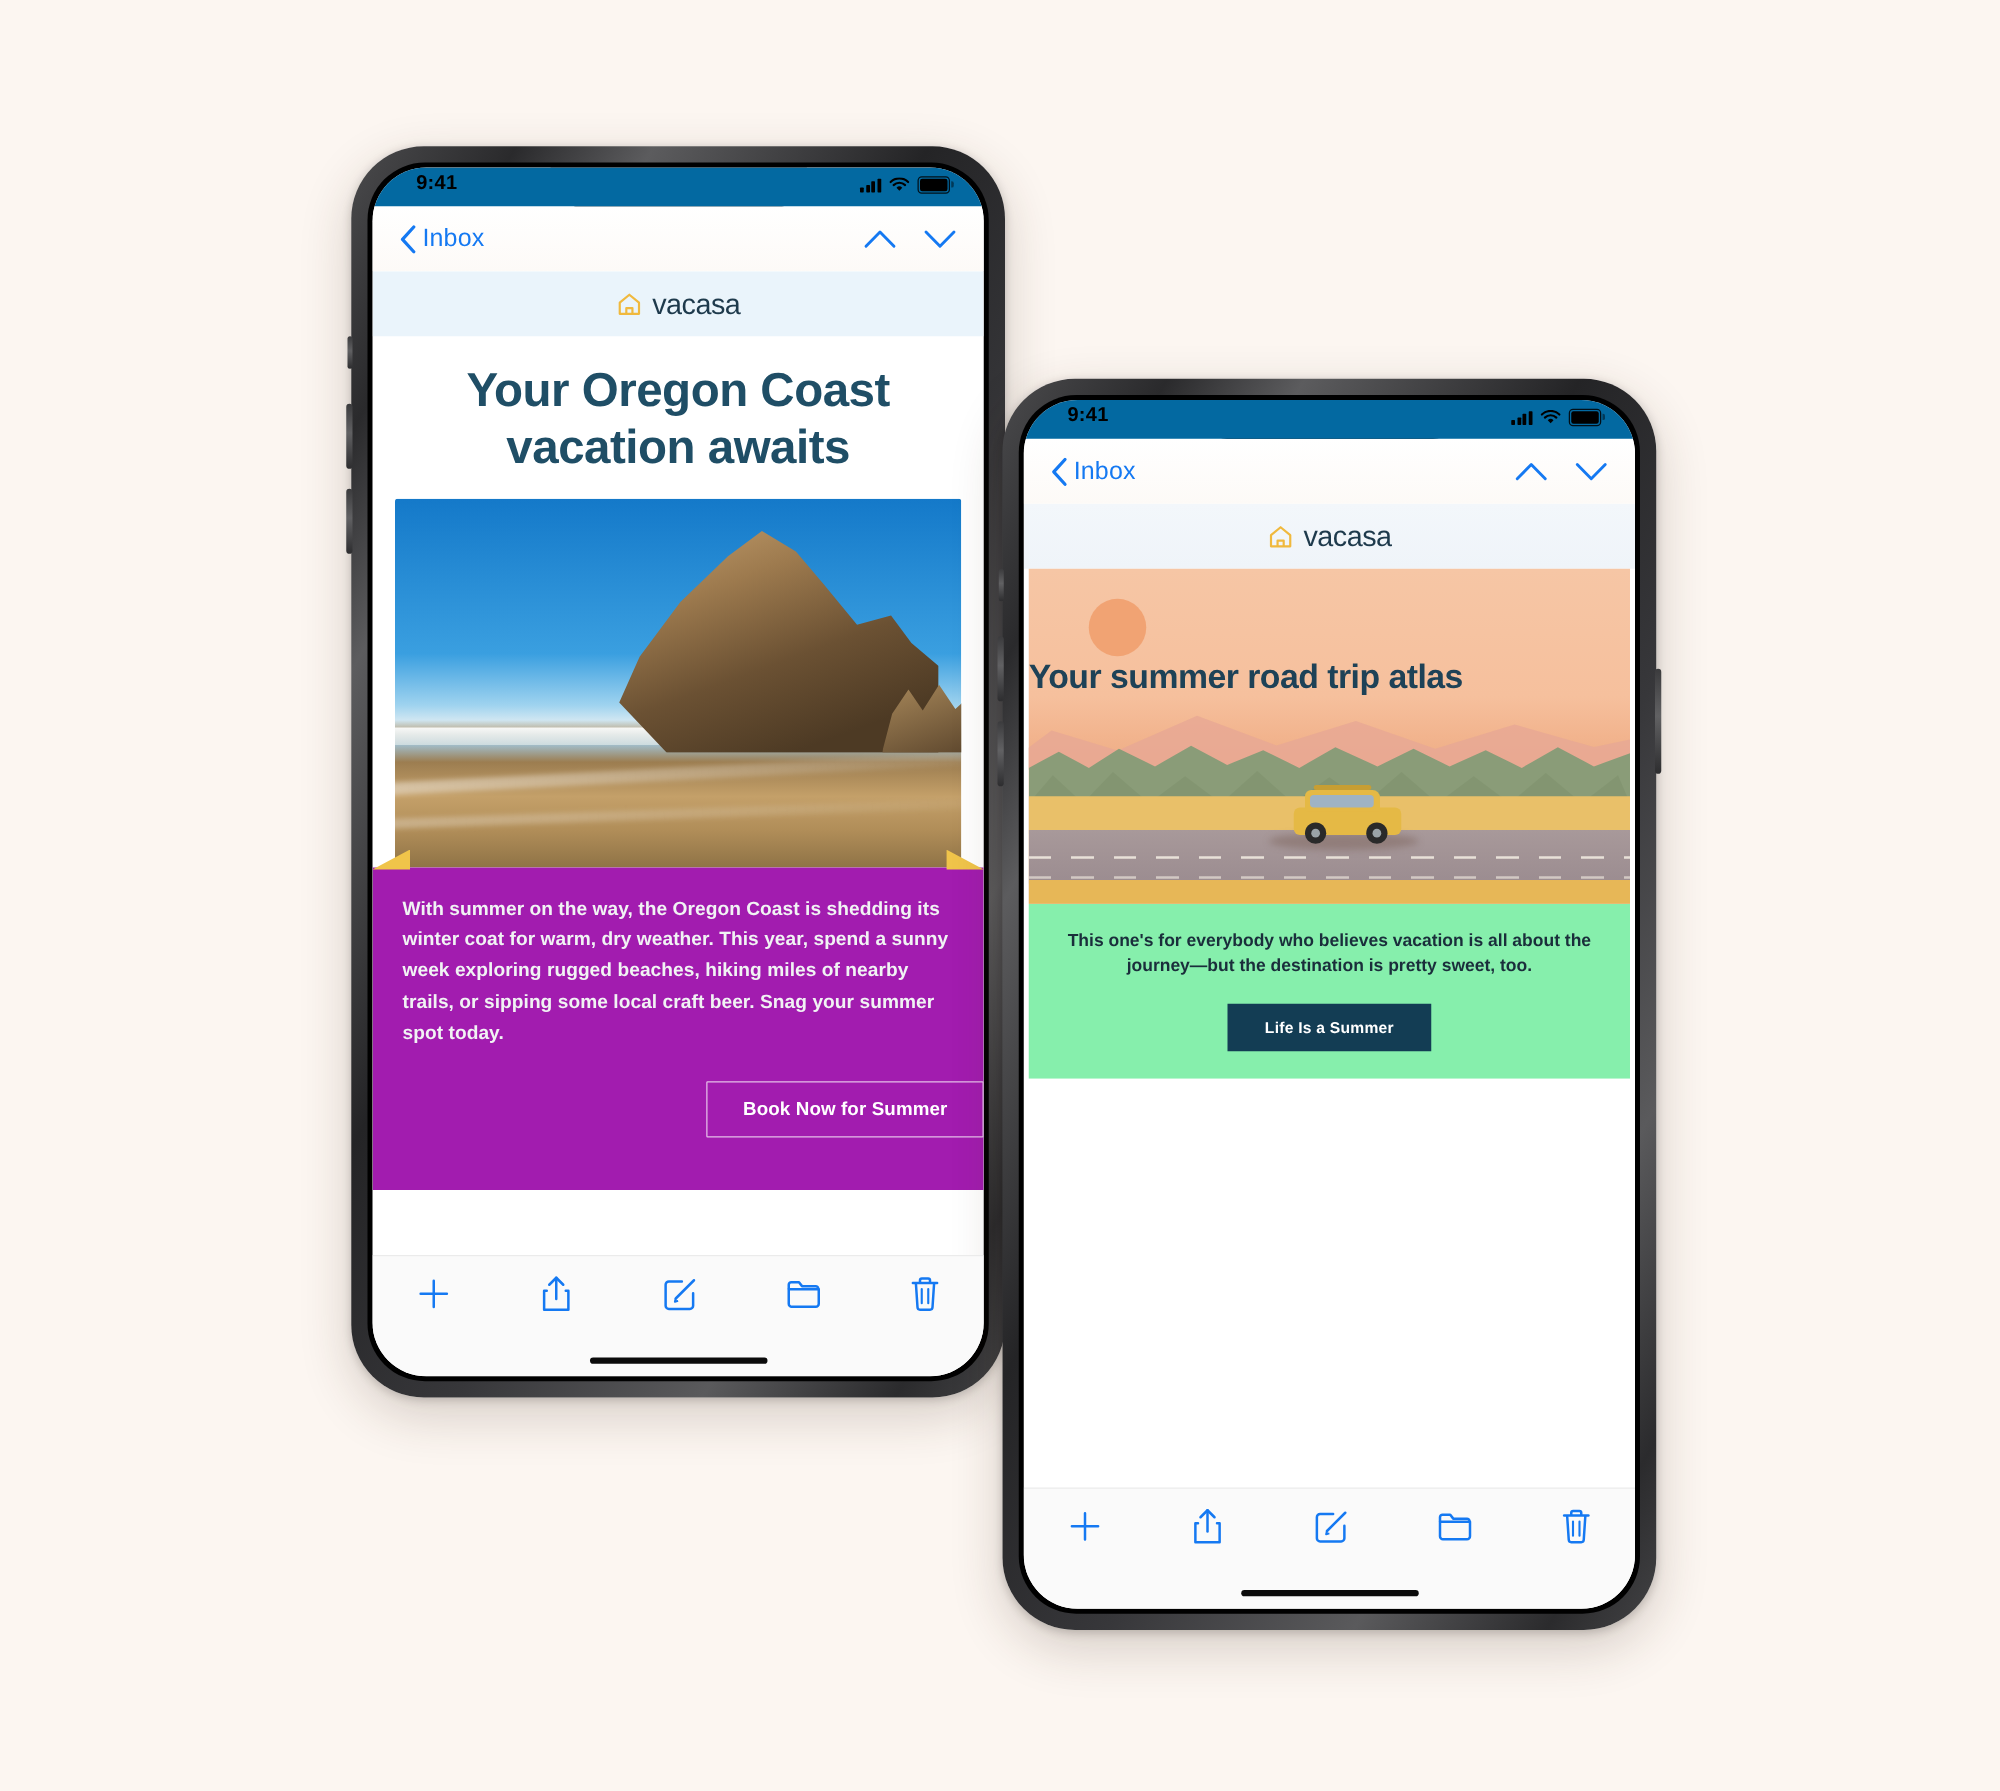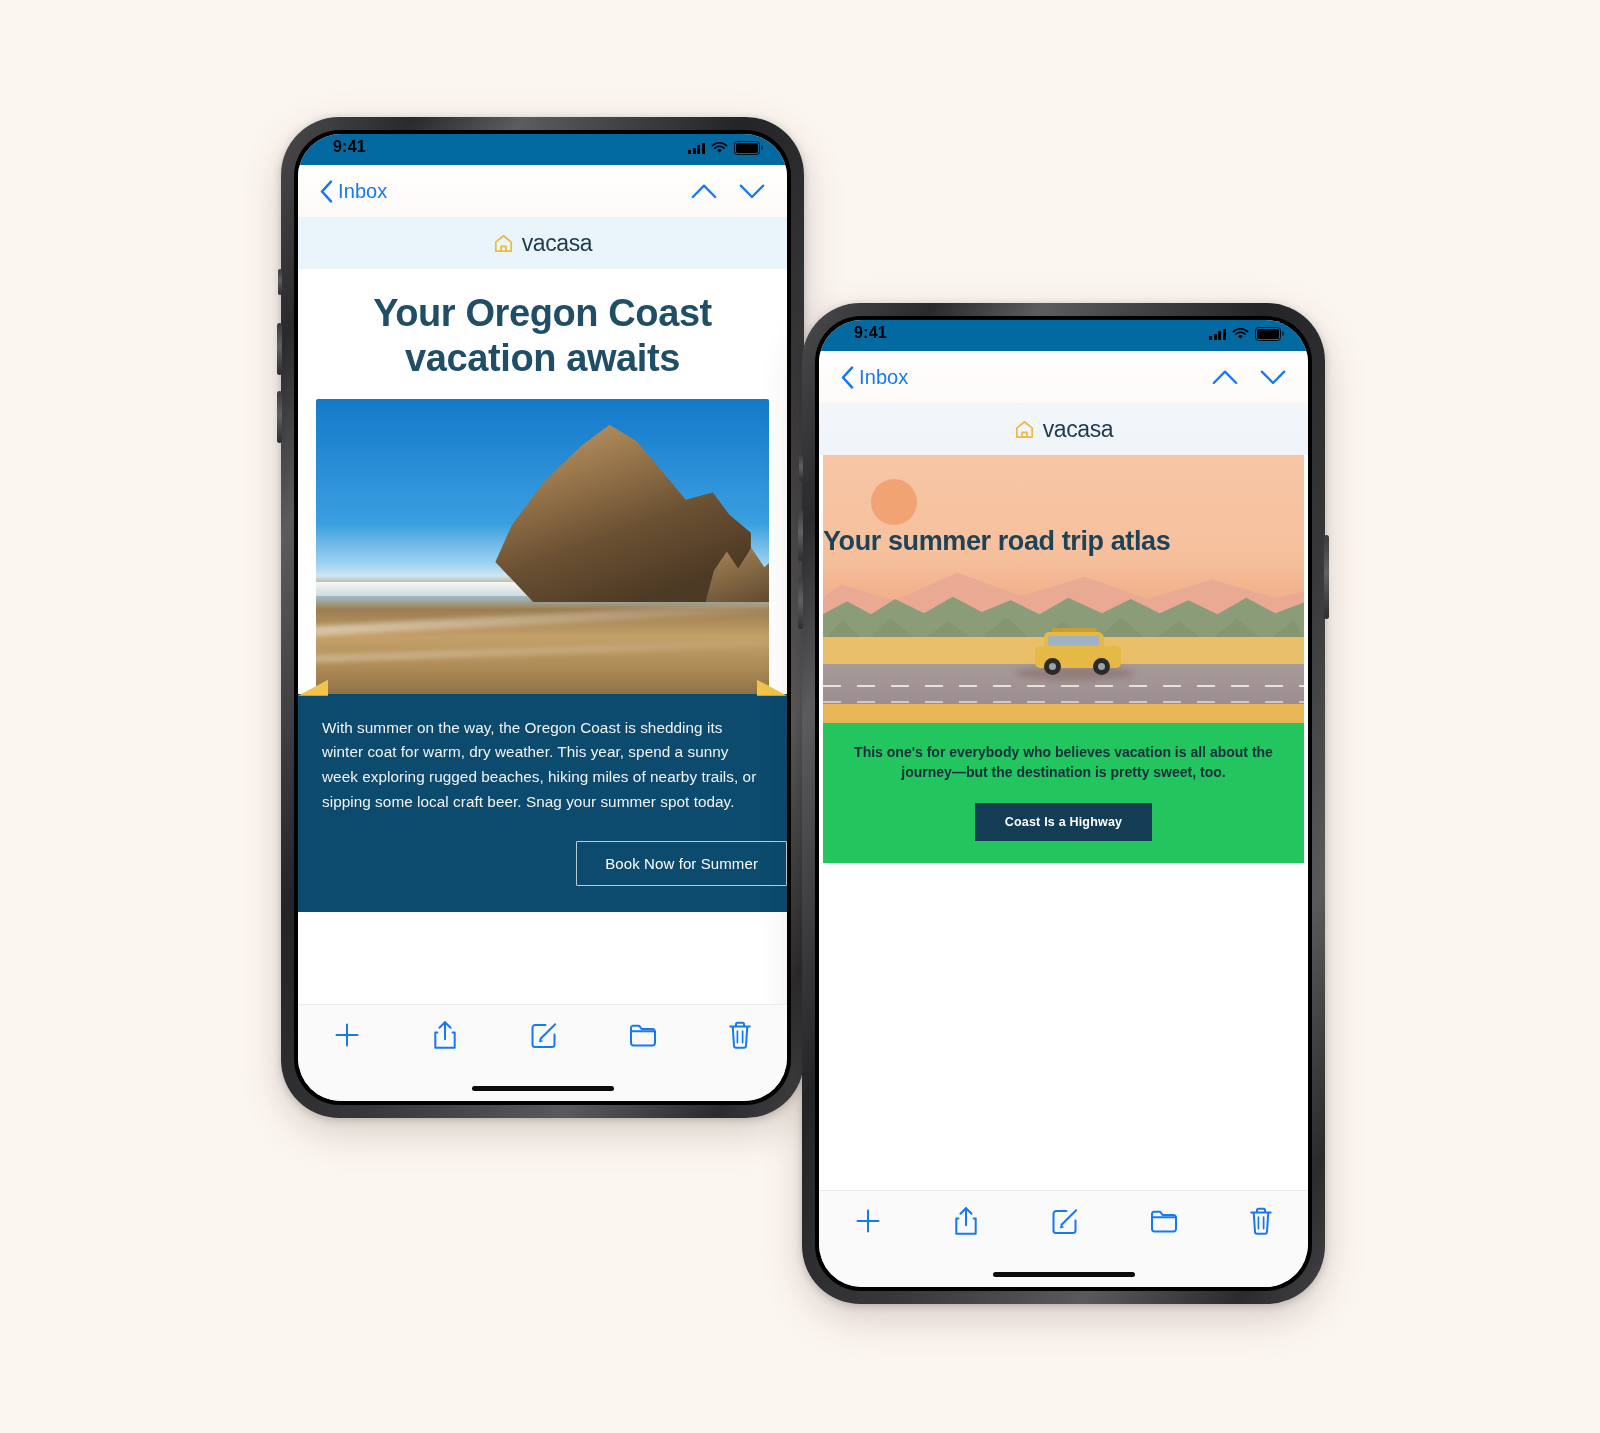--- a/index.html
+++ b/index.html
@@ -83,21 +83,21 @@
     background:linear-gradient(160deg,#b08f5f,#5b452c);
     clip-path:polygon(0% 100%,10% 52%,26% 22%,40% 48%,56% 16%,72% 46%,86% 30%,100% 62%,100% 100%);}
   .sand{position:absolute;left:0;right:0;bottom:0;height:33%;
     background:linear-gradient(180deg,rgba(160,190,205,.95) 0%,#9c7d50 14%,#c4a069 42%,#b08d58 70%,#8f7346 100%);}
   .sand::before{content:"";position:absolute;left:-10%;top:18%;width:120%;height:10%;
     background:linear-gradient(90deg,rgba(255,255,255,.45),rgba(255,255,255,.05));transform:rotate(-3deg);filter:blur(2px);}
   .sand::after{content:"";position:absolute;left:-10%;top:52%;width:120%;height:8%;
     background:linear-gradient(90deg,rgba(255,255,255,.30),rgba(255,255,255,.02));transform:rotate(-2deg);filter:blur(2px);}
   .surf{position:absolute;left:0;right:0;bottom:33%;height:5%;background:linear-gradient(180deg,#ffffff,#cfe3ec);opacity:.9;}
 
-  .tealpanel{background:#0c4a6e;position:relative;padding:0 0 26px;}
+  .tealpanel{background:#a21caf;position:relative;padding:0 0 42px;font-weight:bold;}
   .teal-top{position:absolute;left:0;right:0;top:0;height:0;}
   .yellow-l{position:absolute;left:0;top:-14px;width:30px;height:16px;background:#F0C44A;
     clip-path:polygon(0% 100%,100% 0%,100% 100%);}
   .yellow-r{position:absolute;right:0;top:-14px;width:30px;height:16px;background:#F0C44A;
     clip-path:polygon(0% 0%,100% 100%,0% 100%);}
 
   .bodytext{color:#F1F3F4;font-size:15.3px;line-height:1.62;padding:22px 24px 0;letter-spacing:.05px;}
   .cta-wrap{display:flex;justify-content:flex-end;padding-top:26px;}
   .cta{border:1px solid rgba(255,255,255,.72);color:#fff;font-size:15px;padding:13px 28px;
     letter-spacing:.1px;background:transparent;border-radius:1px;}
@@ -132,21 +132,21 @@
   .rt-win{position:absolute;left:13px;bottom:29px;width:51px;height:10px;border-radius:3px;background:#9FB3C4;}
   .rt-rack{position:absolute;left:16px;bottom:43px;width:46px;height:4px;border-radius:2px;background:#C79E33;}
   .rt-w1,.rt-w2{position:absolute;bottom:0;width:17px;height:17px;border-radius:50%;background:#2A2A2A;}
   .rt-w1{left:9px;} .rt-w2{left:58px;}
   .rt-w1::after,.rt-w2::after{content:"";position:absolute;inset:5px;border-radius:50%;background:#9AA3A8;}
   .rt-shadow{position:absolute;left:40%;bottom:16%;width:120px;height:14px;border-radius:50%;
     background:rgba(110,80,70,.35);filter:blur(3px);}
   .rt-heroTitle{position:absolute;left:0;right:0;top:26%;text-align:left;color:#1E4257;
     font-weight:700;font-size:27px;line-height:1.22;letter-spacing:-.4px;}
 
-  .yellowblock{background:#22c55e;padding:20px 22px 22px;margin:0 4px;}
+  .yellowblock{background:#86efac;padding:20px 22px 22px;margin:0 4px;}
   .yb-head{color:#1A2E3B;font-weight:700;font-size:14px;line-height:1.42;text-align:center;}
   .yb-sub{color:#30404A;font-size:12.6px;line-height:1.6;text-align:center;padding-top:13px;}
   .yb-cta-wrap{display:flex;justify-content:center;padding-top:20px;}
   .yb-cta{background:#133D54;color:#fff;font-size:12.5px;font-weight:700;padding:12px 30px;letter-spacing:.2px;}
 
   .whiteblock{background:#fff;position:relative;height:200px;margin:0 4px;}
   .dash{position:absolute;left:0;top:0;width:100%;height:150px;}
   .leafcircle{position:absolute;right:56px;top:88px;width:34px;height:34px;border-radius:50%;background:#F6DE96;}
   .placename{position:absolute;left:22px;top:148px;color:#14313F;font-weight:700;font-size:14.5px;}
   .lakeimg{position:absolute;left:22px;right:22px;top:176px;height:70px;border-radius:1px;overflow:hidden;
@@ -356,21 +356,21 @@
               <div class="rt-rack"></div>
               <div class="rt-w1"></div>
               <div class="rt-w2"></div>
             </div>
             <div class="rt-heroTitle">Your summer road trip atlas</div>
           </div>
 
           <div class="yellowblock">
             <div class="yb-head">This one's for everybody who believes vacation is all about the journey—but the destination is pretty sweet, too.</div>
             <div class="yb-cta-wrap">
-              <div class="yb-cta">Coast Is a Highway</div>
+              <div class="yb-cta">Life Is a Summer</div>
             </div>
           </div>
 
 
         </div>
 
         <div class="toolbar">
           <div class="toolrow">
             <svg width="30" height="30" viewBox="0 0 30 30">
               <path d="M15 4.5v21M4.5 15h21" stroke="#1579F2" stroke-width="2" stroke-linecap="round"></path>

